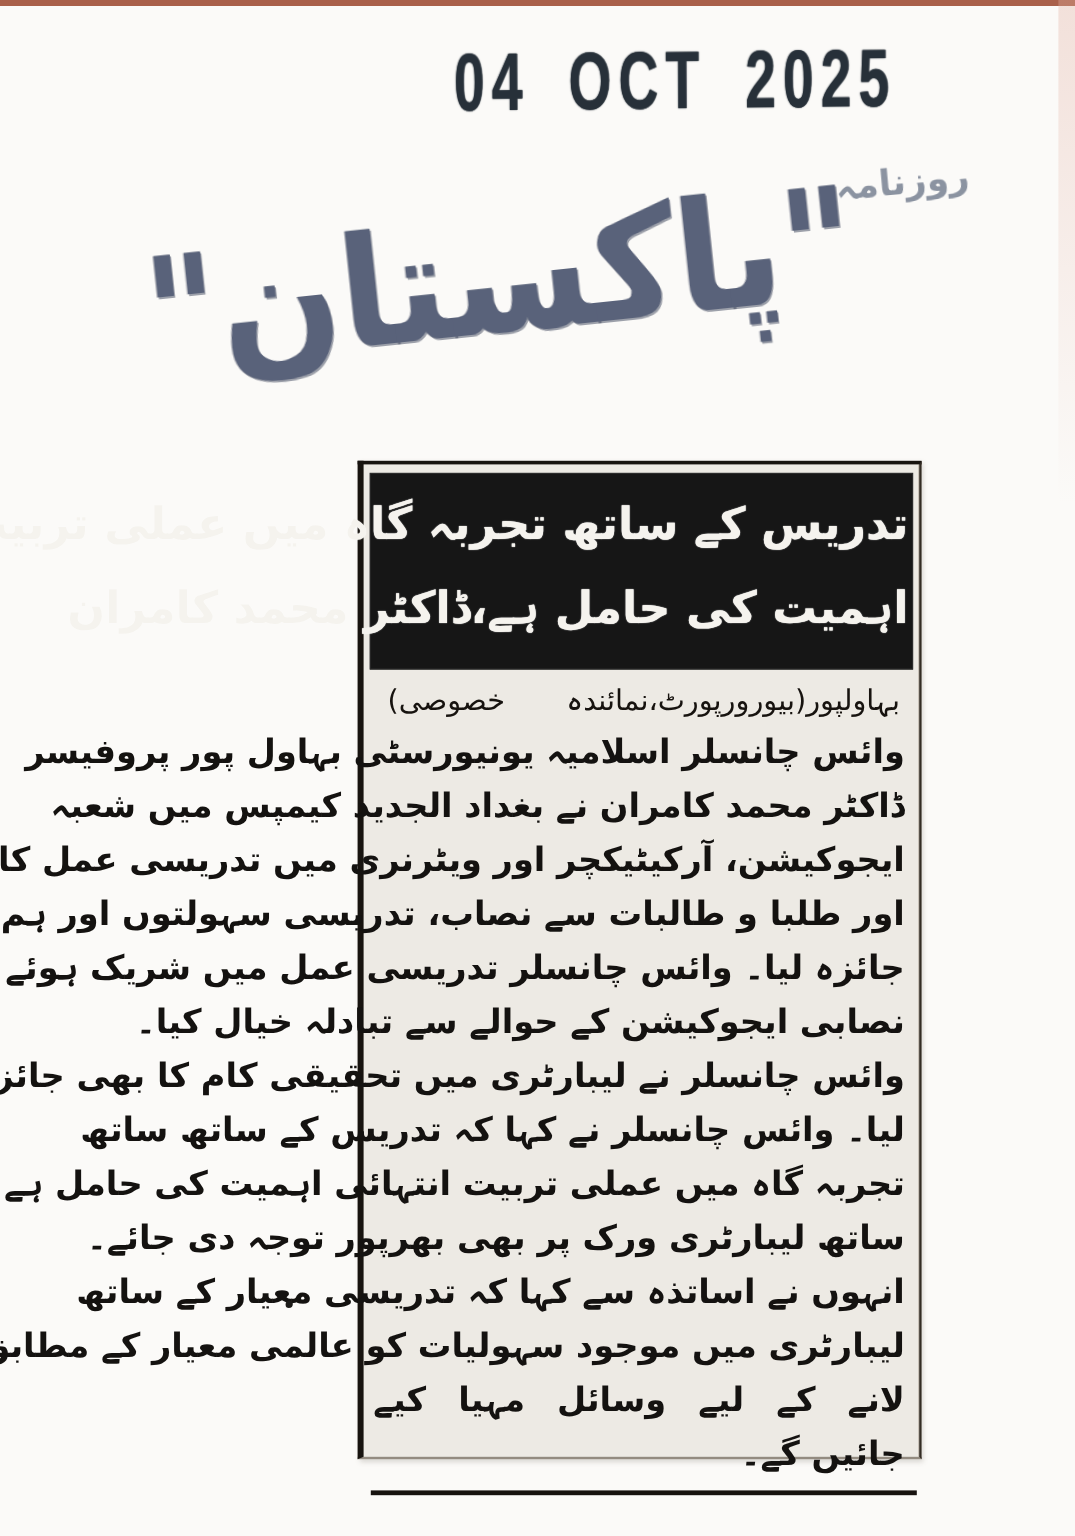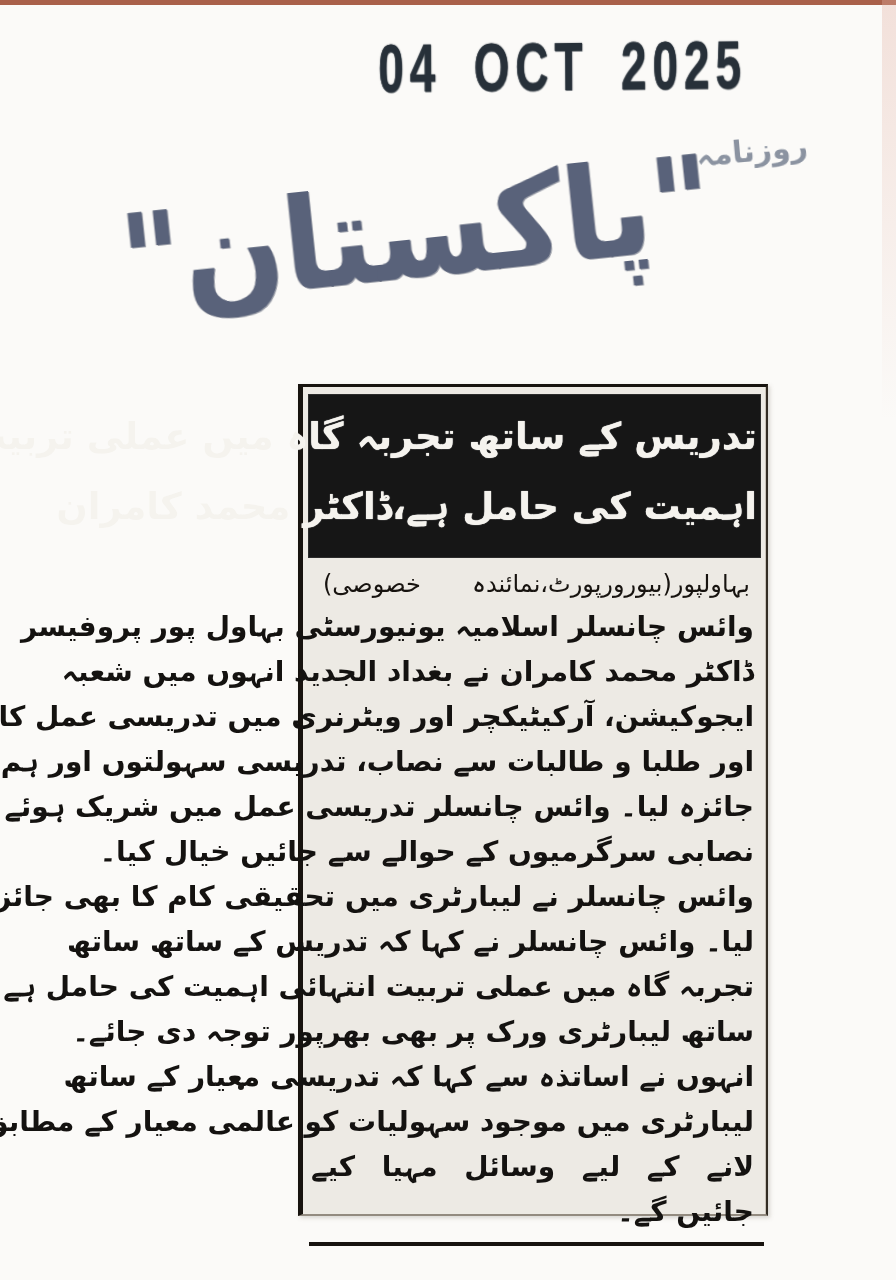--- a/index.html
+++ b/index.html
@@ -101,25 +101,25 @@
 <div class="masthead-title">"پاکستان"</div>
 
 <div class="news-clipping">
   <div class="headline-banner">
     <div class="headline-line">تدریس کے ساتھ تجربہ گاہ میں عملی تربیت</div>
     <div class="headline-line">اہمیت کی حامل ہے،ڈاکٹر محمد کامران</div>
   </div>
   <div class="byline">بہاولپور(بیورورپورٹ،نمائندہ خصوصی)</div>
   <div class="article-body">
     <div class="body-line">وائس چانسلر اسلامیہ یونیورسٹی بہاول پور پروفیسر</div>
-    <div class="body-line">ڈاکٹر محمد کامران نے بغداد الجدید انہوں میں شعبہ</div>
+    <div class="body-line">ڈاکٹر محمد کامران نے بغداد الجدید کیمپس میں شعبہ</div>
     <div class="body-line">ایجوکیشن، آرکیٹیکچر اور ویٹرنری میں تدریسی عمل کا</div>
     <div class="body-line">اور طلبا و طالبات سے نصاب، تدریسی سہولتوں اور ہم</div>
     <div class="body-line">جائزہ لیا۔ وائس چانسلر تدریسی عمل میں شریک ہوئے</div>
-    <div class="body-line">نصابی سرگرمیوں کے حوالے سے جائیں خیال کیا۔</div>
+    <div class="body-line">نصابی ایجوکیشن کے حوالے سے تبادلہ خیال کیا۔</div>
     <div class="body-line">وائس چانسلر نے لیبارٹری میں تحقیقی کام کا بھی جائزہ</div>
     <div class="body-line">لیا۔ وائس چانسلر نے کہا کہ تدریس کے ساتھ ساتھ</div>
     <div class="body-line">تجربہ گاہ میں عملی تربیت انتہائی اہمیت کی حامل ہے۔</div>
     <div class="body-line">ساتھ لیبارٹری ورک پر بھی بھرپور توجہ دی جائے۔</div>
     <div class="body-line">انہوں نے اساتذہ سے کہا کہ تدریسی معیار کے ساتھ</div>
     <div class="body-line">لیبارٹری میں موجود سہولیات کو عالمی معیار کے مطابق</div>
     <div class="body-line">لانے کے لیے وسائل مہیا کیے جائیں گے۔</div>
   </div>
   <div class="bottom-rule"></div>
 </div>

